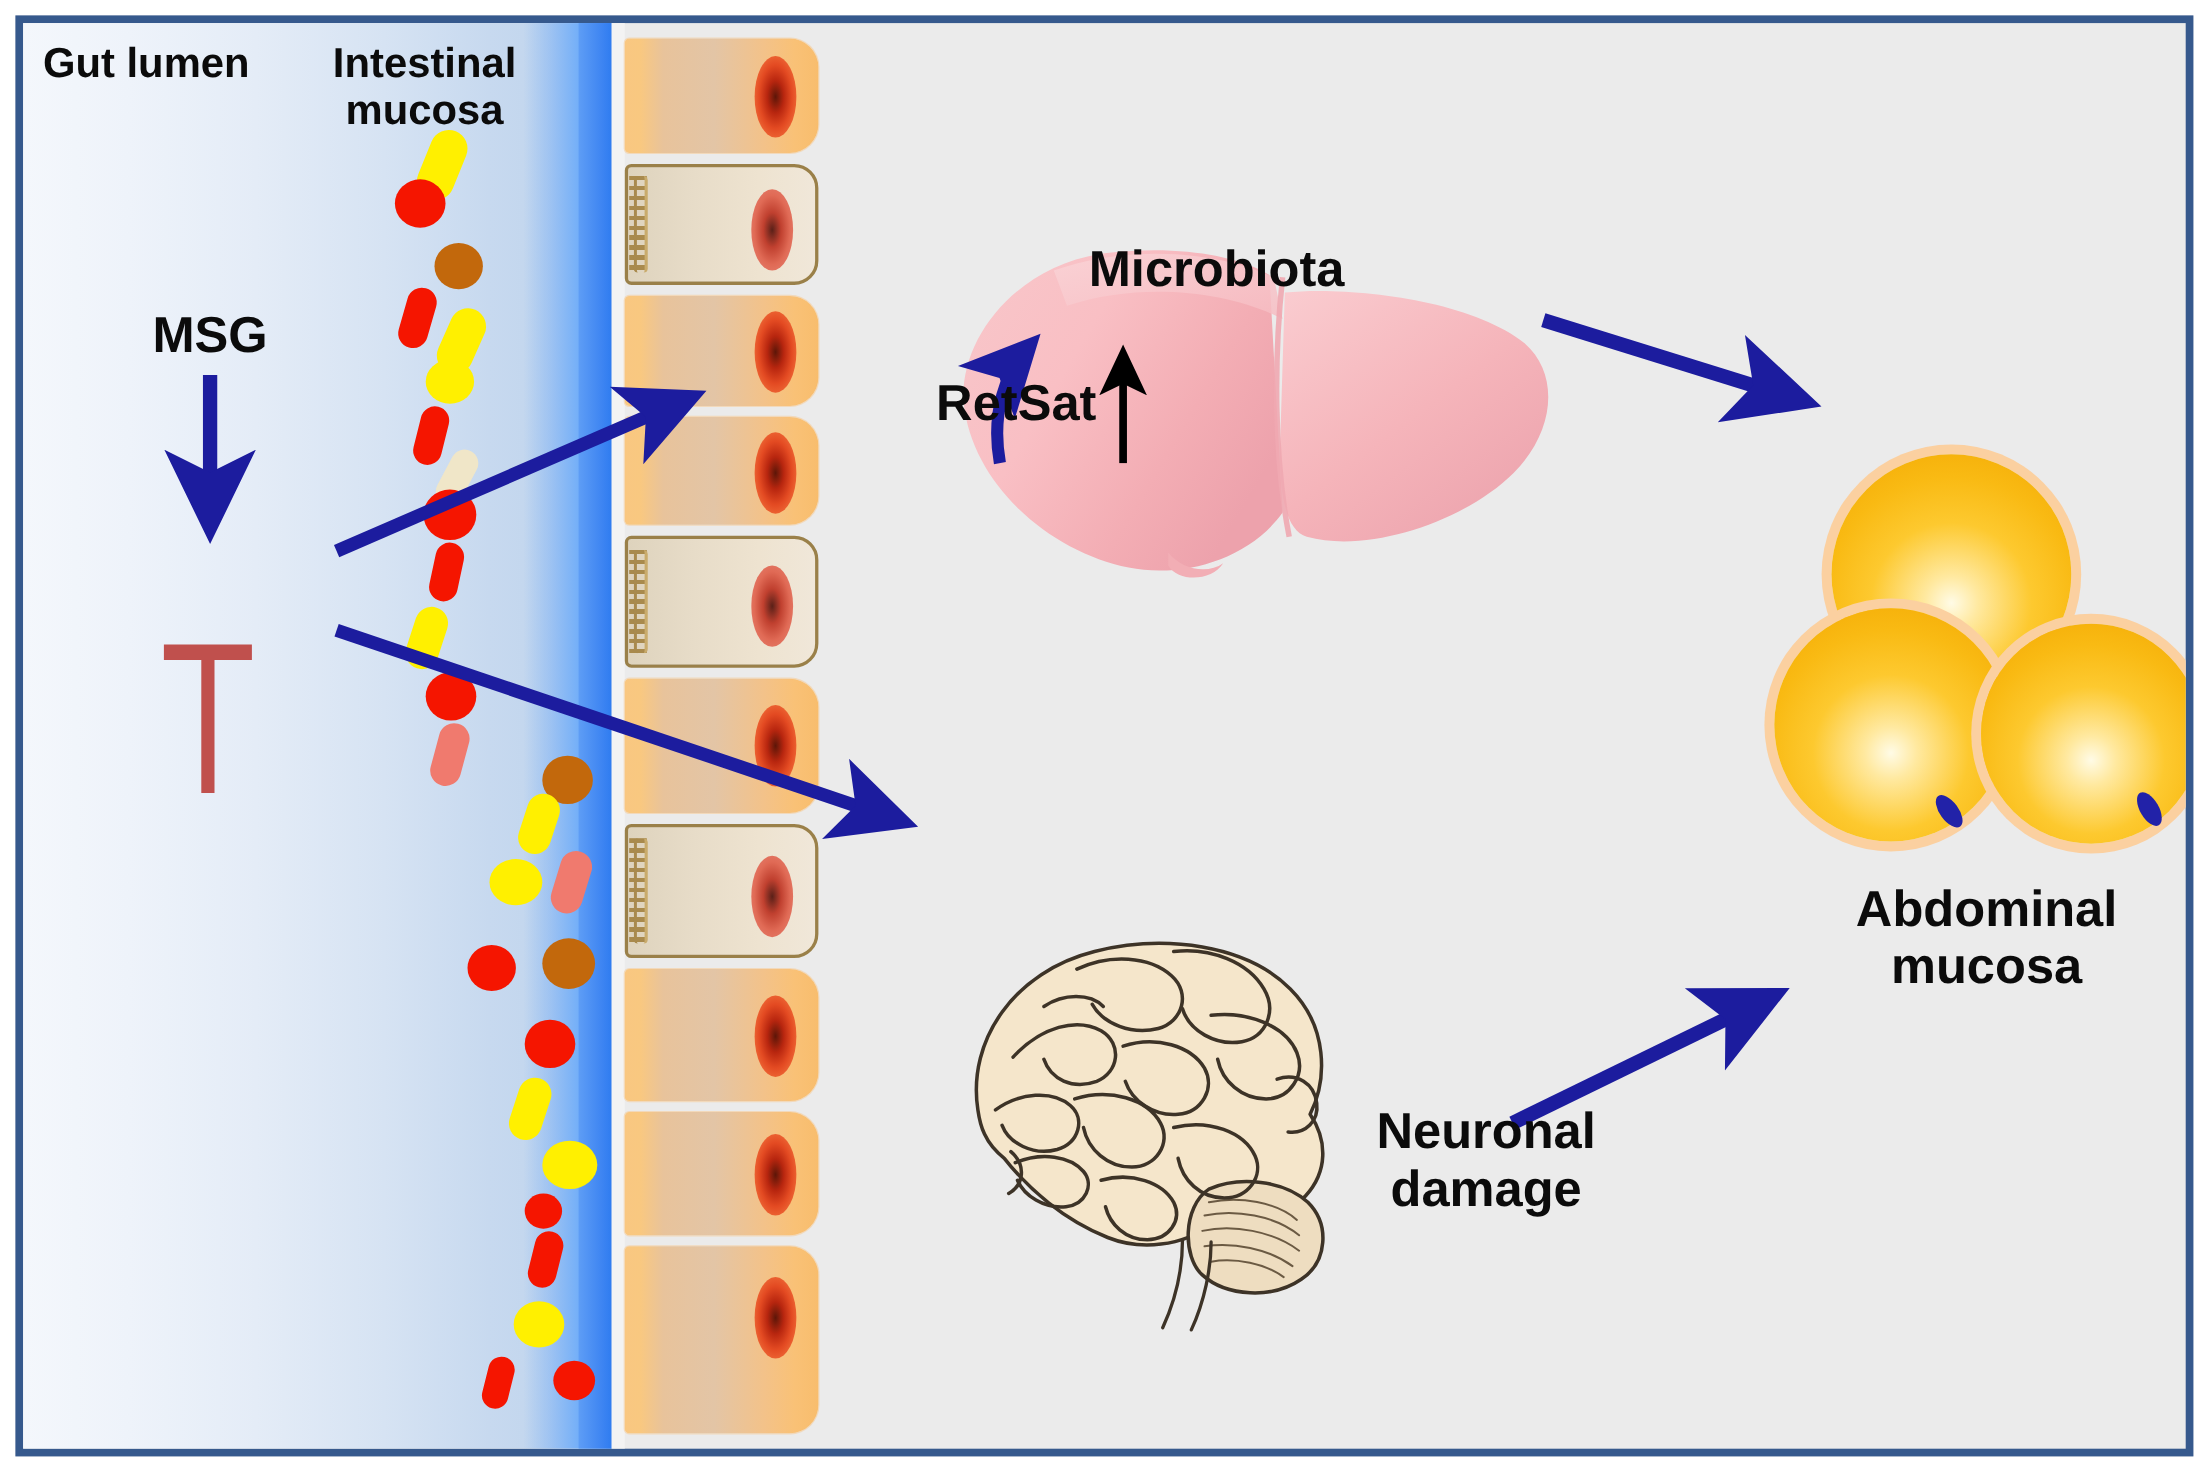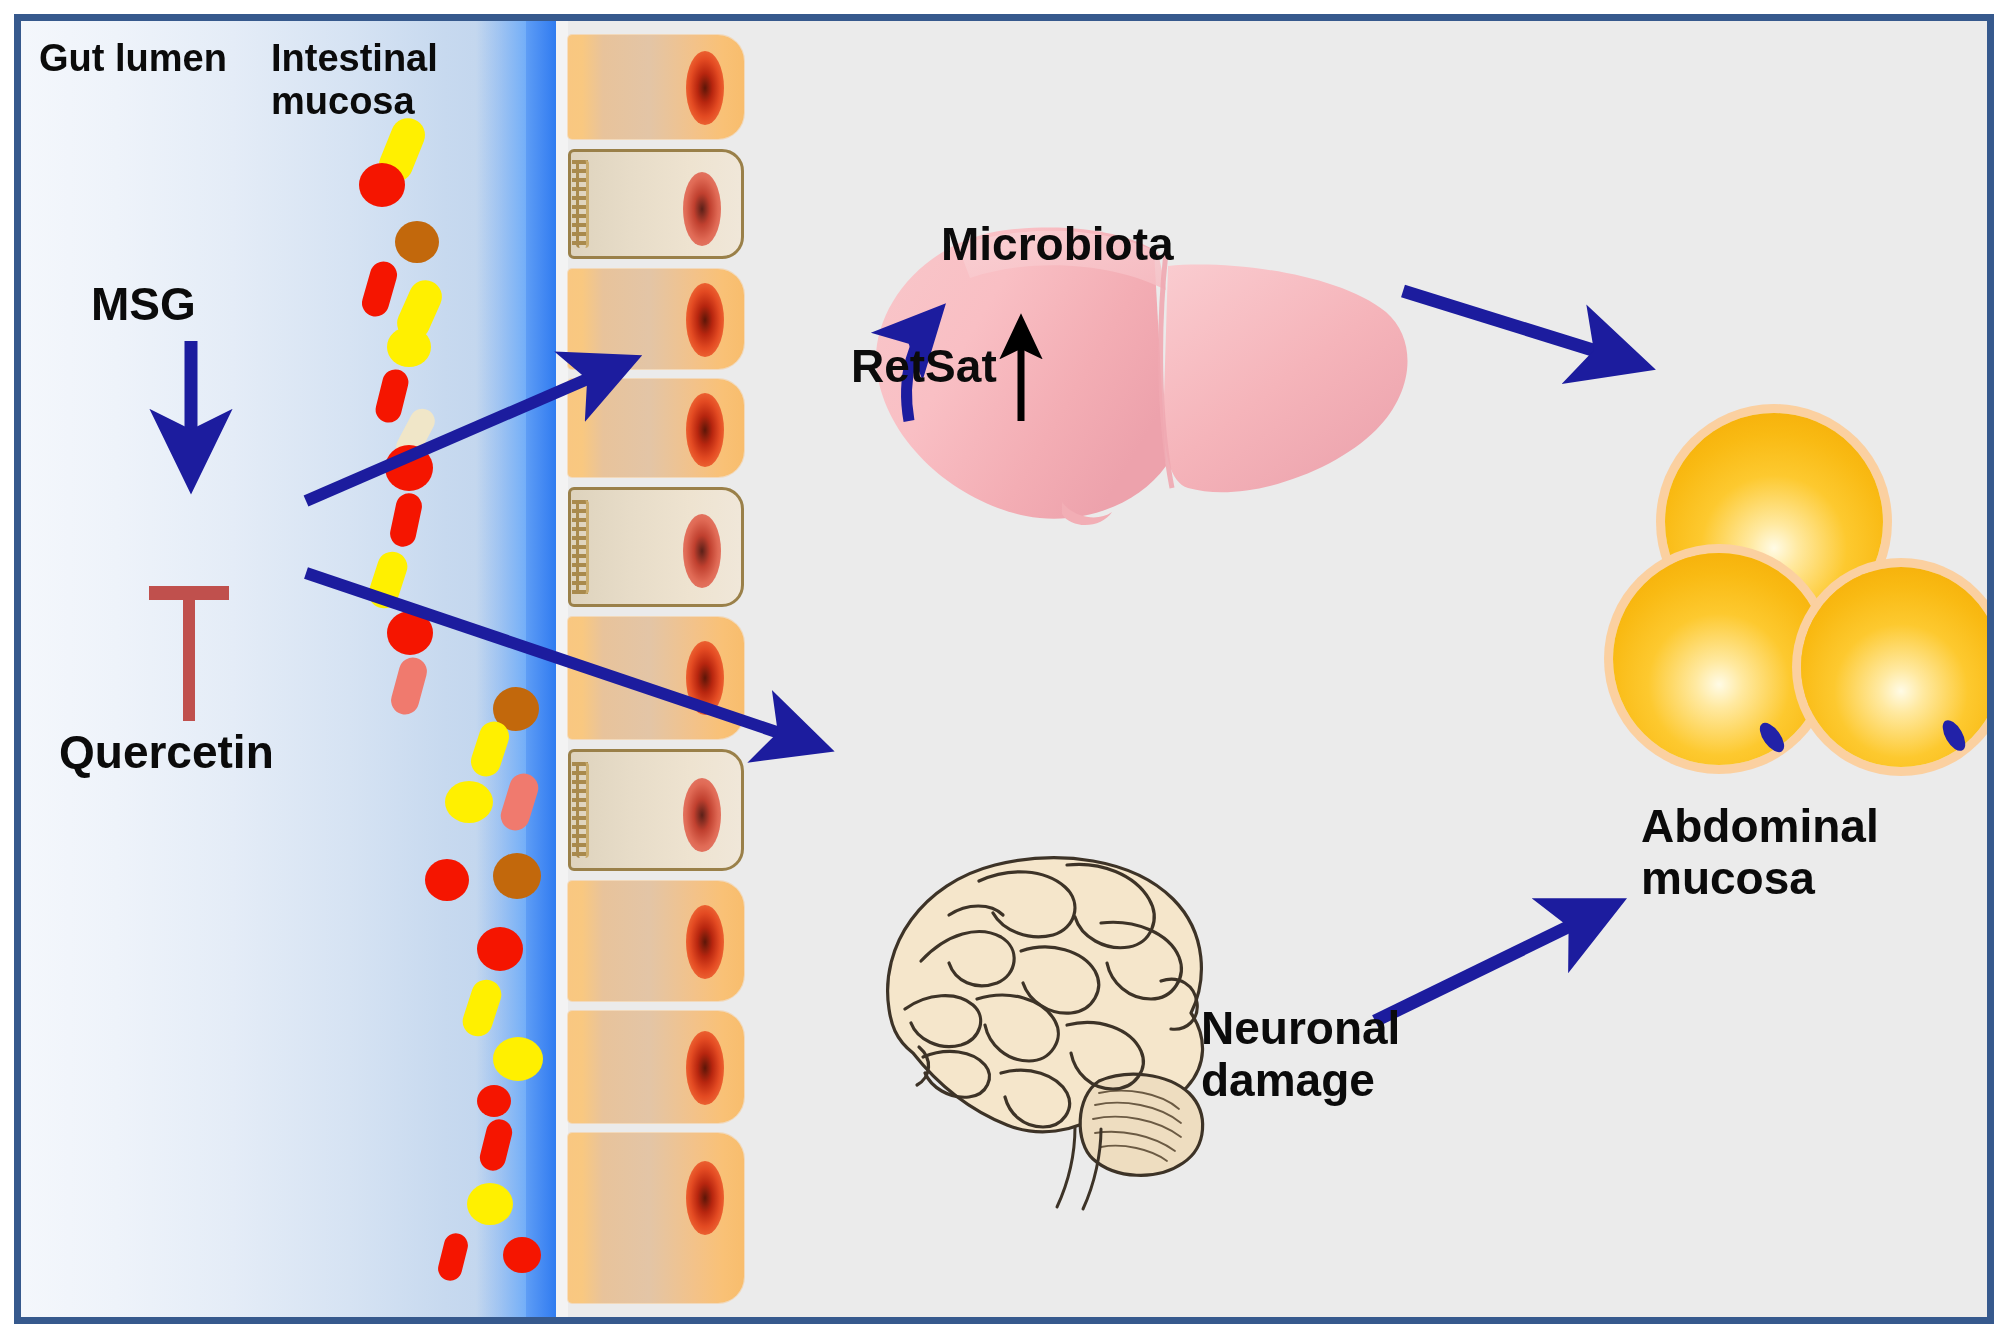--- a/index.html
+++ b/index.html
@@ -138,20 +138,21 @@
   .b-cream  { background:#f0e6c8; }
 
   
   .lbl {
     position: absolute;
     color: #0b0b0b;
     font-weight: bold;
     font-family: "Liberation Sans", sans-serif;
     line-height: 1.12;
     white-space: pre-line;
+    text-align: center;
   }
   .lbl-left  { text-align: left; }
 
   
   .liver { position:absolute; left:845px; top:195px; width:560px; height:330px; }
 
   
   .brain { position:absolute; left:840px; top:820px; width:420px; height:370px; }
 
   
@@ -377,21 +378,20 @@
     </svg>
 
     <span class="lbl lbl-left" style="left:18px;top:16px;font-size:38px;text-align:right;">Gut lumen</span>
 
     <span class="lbl" style="left:250px;top:16px;width:230px;font-size:38px;">Intestinal
 mucosa</span>
 
     <span class="lbl" style="left:70px;top:258px;width:200px;font-size:46px;">MSG</span>
 
 
-    <span class="lbl" style="left:38px;top:706px;width:262px;font-size:46px;">Quercetin</span>
 
     <span class="lbl" style="left:920px;top:198px;width:330px;font-size:46px;">Microbiota</span>
 
     <span class="lbl lbl-left" style="left:830px;top:320px;width:220px;font-size:46px;">RetSat</span>
 
     <span class="lbl" style="left:1180px;top:982px;width:300px;font-size:46px;">Neuronal
 damage</span>
 
     <span class="lbl" style="left:1620px;top:780px;width:330px;font-size:46px;">Abdominal
 mucosa</span>

